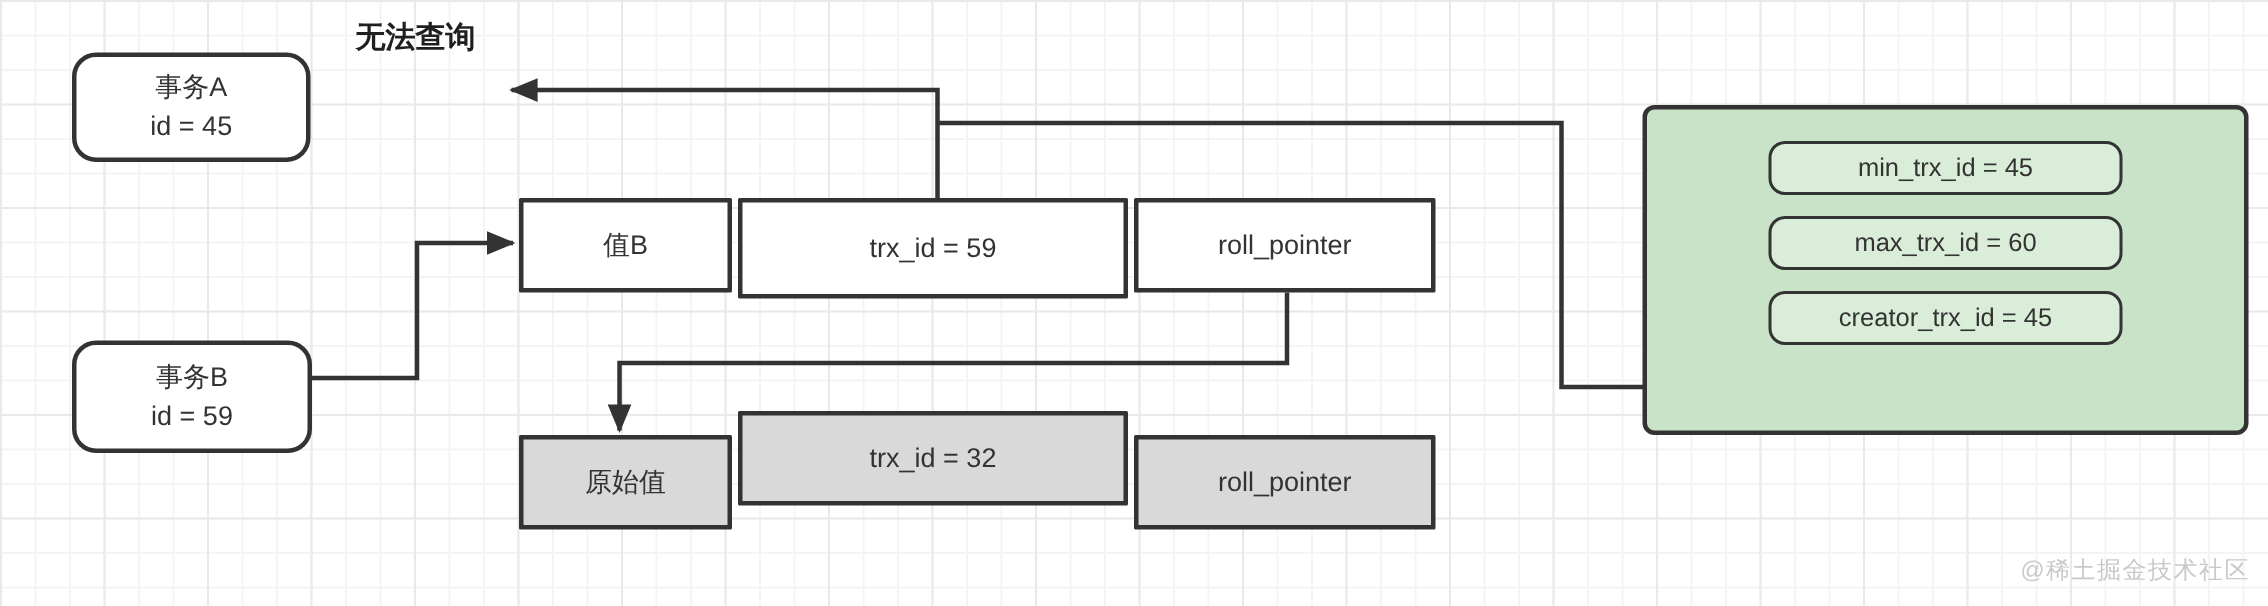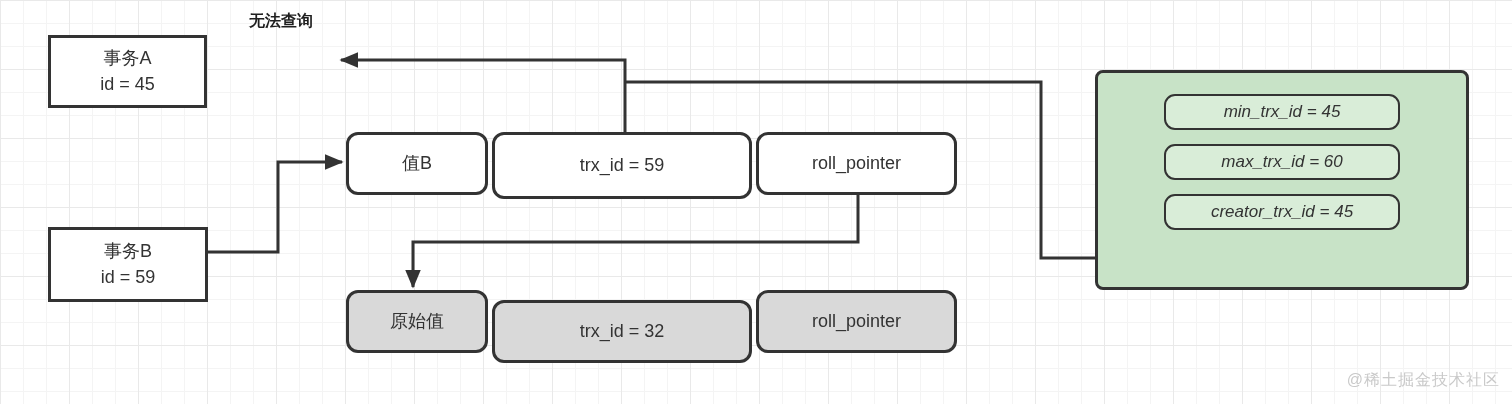--- a/index.html
+++ b/index.html
@@ -23,76 +23,75 @@
   svg.connectors {
     position: absolute;
     left: 0; top: 0;
     width: 1512px; height: 404px;
     pointer-events: none;
   }
 
   .node {
     position: absolute;
     border: 3px solid #333333;
-    border-radius: 0;
+    border-radius: 16px;
     background: #ffffff;
     color: #333333;
     display: flex;
     flex-direction: column;
     align-items: center;
     justify-content: center;
     font-size: 18px;
     line-height: 1.4;
     text-align: center;
   }
 
   .txn-a { left: 48px;  top: 35px;  width: 159px; height: 73px; }
   .txn-b { left: 48px;  top: 215px; width: 160px; height: 75px; margin-top: 12px; }
 
-  .cell { border-radius: 12px; }
+  .cell { border-radius: 1px; }
   .row-current .c1 { left: 346px; top: 132px; width: 142px; height: 63px; }
   .row-current .c2 { left: 492px; top: 132px; width: 260px; height: 67px; }
   .row-current .c3 { left: 756px; top: 132px; width: 201px; height: 63px; }
   .row-old .c1 { left: 346px; top: 290px; width: 142px; height: 63px; background: #d9d9d9; }
-  .row-old .c2 { left: 492px; top: 300px; width: 260px; height: 63px; background: #d9d9d9; }
+  .row-old .c2 { left: 492px; top: 274px; width: 260px; height: 63px; background: #d9d9d9; }
   .row-old .c3 { left: 756px; top: 290px; width: 201px; height: 63px; background: #d9d9d9; }
 
   .readview-panel {
     position: absolute;
     left: 1095px; top: 70px;
-    width: 374px; height: 220px;
+    width: 404px; height: 220px;
     background: #c8e3c7;
     border: 3px solid #333333;
     border-radius: 8px;
     display: flex;
     flex-direction: column;
     align-items: center;
     padding-top: 21px;
     gap: 14px;
-    font-style: italic;
   }
   .readview-item {
     width: 236px; height: 36px;
     background: #d9edd8;
     border: 2.5px solid #333333;
     border-radius: 11px;
     color: #333333;
     font-size: 17px;
     display: flex;
     align-items: center;
     justify-content: center;
   }
 
   .annotation {
     position: absolute;
     color: #1f1f1f;
     font-weight: bold;
     white-space: nowrap;
   }
-  .cannot-query { left: 249px; top: 11px; font-size: 16px; }
+  .cannot-query { left: 237px; top: 11px; font-size: 20px; }
   .reason { left: 634px; top: 46px; font-size: 21px; }
 
   .watermark {
     position: absolute;
     right: 12px; top: 370px;
     color: #c9c9c9;
     font-size: 16px;
     letter-spacing: 1px;
     text-align: center;
   }

